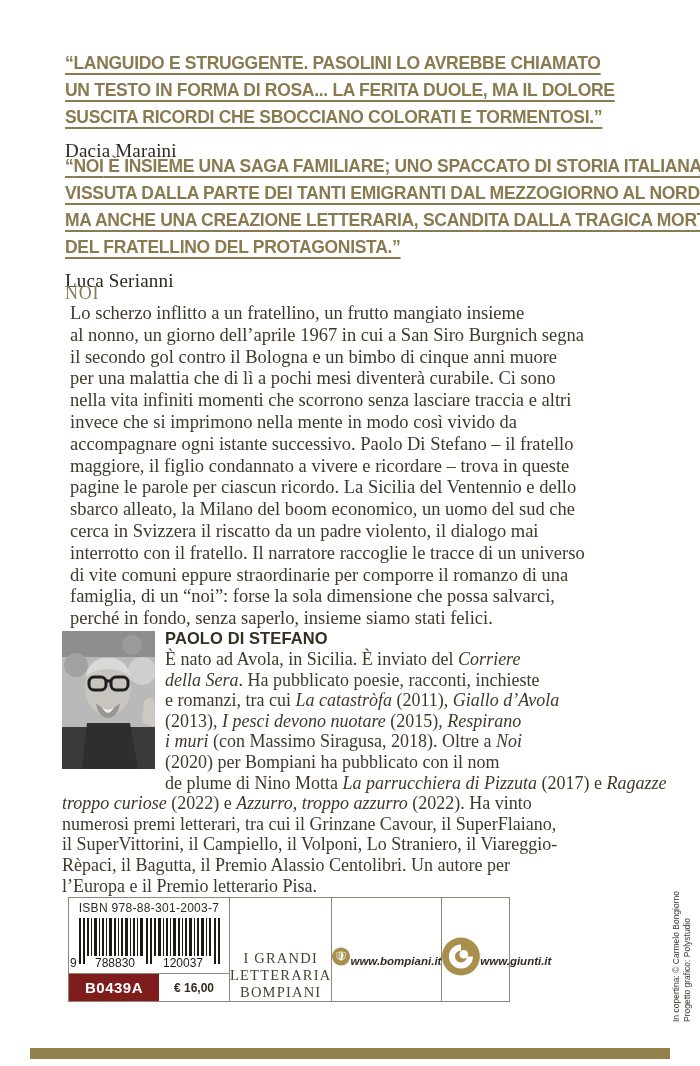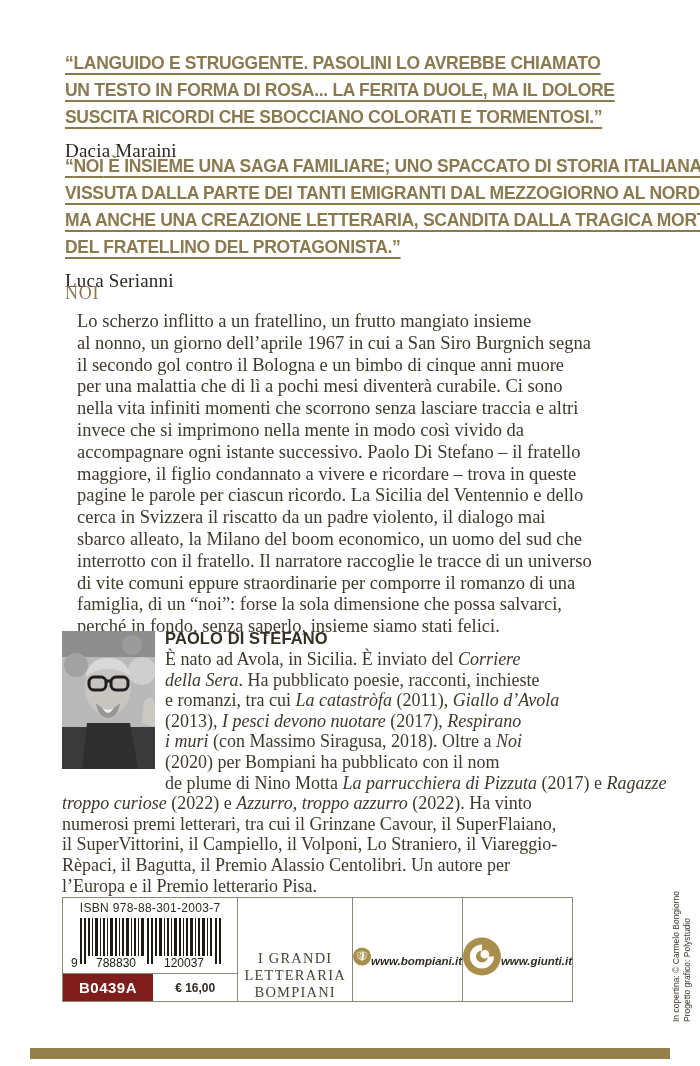--- a/index.html
+++ b/index.html
@@ -19,34 +19,34 @@
   }
   .q-line .xb{font-weight:900;}
   .attr{
     margin-top:9px;font-size:19px;color:#2c2820;line-height:22px;letter-spacing:0.2px;
   }
   
   .noi-title{
     position:absolute;left:65px;top:283px;color:#8a7a50;
     font-size:18px;letter-spacing:0.8px;
   }
-  .synopsis{position:absolute;left:77px;top:303px;width:600px;margin-top:8px;}
+  .synopsis{position:absolute;left:70px;top:303px;width:600px;}
   .body-line{font-size:18.5px;line-height:21.8px;white-space:nowrap;color:#3f392c;}
   .body-line .it,.bio-line .it{font-style:italic;}
   
   .author{position:absolute;left:62px;top:628px;width:596px;}
   .photo{float:left;width:93px;height:138px;margin:3px 10px 6px 0;background:#c9c9c9;}
   .author-name{
     font-family:"Liberation Sans","DejaVu Sans",sans-serif;font-weight:700;
     font-size:16.5px;line-height:21px;letter-spacing:0.1px;color:#332f24;white-space:nowrap;
   }
   .bio-line{font-size:18px;line-height:20.6px;white-space:nowrap;color:#3f392c;}
   
   .footer-table{
-    position:absolute;left:62px;top:897px;width:511px;height:105px;
+    position:absolute;left:68px;top:897px;width:442px;height:105px;
     display:flex;border:1px solid #8b887a;box-sizing:border-box;
     font-family:"Liberation Sans","DejaVu Sans",sans-serif;
   }
   .cell{box-sizing:border-box;height:100%;}
   .c1{width:176px;border-right:1px solid #8b887a;display:flex;flex-direction:column;}
   .c2{width:115px;border-right:1px solid #8b887a;display:flex;align-items:flex-end;justify-content:center;}
   .c3{width:110px;border-right:1px solid #8b887a;}
   .c4{width:109px;}
   .c3,.c4{display:flex;flex-direction:row;align-items:center;justify-content:flex-start;padding-top:13px;font-style:italic;}
   .isbn{font-size:12px;color:#2f2b22;text-align:center;padding-top:3px;letter-spacing:0.3px;}
@@ -104,22 +104,22 @@
   <section class="synopsis">
       <div class="body-line">Lo scherzo inflitto a un fratellino, un frutto mangiato insieme</div>
       <div class="body-line">al nonno, un giorno dell’aprile 1967 in cui a San Siro Burgnich segna</div>
       <div class="body-line">il secondo gol contro il Bologna e un bimbo di cinque anni muore</div>
       <div class="body-line">per una malattia che di lì a pochi mesi diventerà curabile. Ci sono</div>
       <div class="body-line">nella vita infiniti momenti che scorrono senza lasciare traccia e altri</div>
       <div class="body-line">invece che si imprimono nella mente in modo così vivido da</div>
       <div class="body-line">accompagnare ogni istante successivo. Paolo Di Stefano – il fratello</div>
       <div class="body-line">maggiore, il figlio condannato a vivere e ricordare – trova in queste</div>
       <div class="body-line">pagine le parole per ciascun ricordo. La Sicilia del Ventennio e dello</div>
+      <div class="body-line">sbarco alleato, la Milano del boom economico, un uomo del sud che</div>
       <div class="body-line">cerca in Svizzera il riscatto da un padre violento, il dialogo mai</div>
-      <div class="body-line">sbarco alleato, la Milano del boom economico, un uomo del sud che</div>
       <div class="body-line">interrotto con il fratello. Il narratore raccoglie le tracce di un universo</div>
       <div class="body-line">di vite comuni eppure straordinarie per comporre il romanzo di una</div>
       <div class="body-line">famiglia, di un “noi”: forse la sola dimensione che possa salvarci,</div>
       <div class="body-line">perché in fondo, senza saperlo, insieme siamo stati felici.</div>
     </section>
 
   <section class="author">
     <div class="photo">
       <svg width="93" height="138" viewBox="0 0 93 138" xmlns="http://www.w3.org/2000/svg">
         <rect width="93" height="138" fill="#b9b9b9"></rect>
@@ -137,21 +137,21 @@
         <path d="M34 72 Q46 84 58 72 Q56 86 46 87 Q36 86 34 72 Z" fill="#9a9691"></path>
         <path d="M40 76 Q46 81 52 76 Q50 81 46 82 Q42 81 40 76 Z" fill="#efefef"></path>
         <path d="M82 70 Q92 60 93 78 L93 96 L80 92 Z" fill="#cdc9c5"></path>
       </svg>
     </div>
     <div class="author-name">PAOLO DI STEFANO</div>
     <div>
         <div class="bio-line"><span>È nato ad Avola, in Sicilia. È inviato del </span><span class="it">Corriere</span></div>
         <div class="bio-line"><span class="it">della Sera</span><span>. Ha pubblicato poesie, racconti, inchieste</span></div>
         <div class="bio-line"><span>e romanzi, tra cui </span><span class="it">La catastròfa</span><span> (2011), </span><span class="it">Giallo d’Avola</span></div>
-        <div class="bio-line"><span>(2013), </span><span class="it">I pesci devono nuotare</span><span> (2017), </span><span class="it">Respirano</span></div>
+        <div class="bio-line"><span>(2013), </span><span class="it">I pesci devono nuotare</span><span> (2015), </span><span class="it">Respirano</span></div>
         <div class="bio-line"><span class="it">i muri</span><span> (con Massimo Siragusa, 2018). Oltre a </span><span class="it">Noi</span></div>
         <div class="bio-line"><span>(2020) per Bompiani ha pubblicato con il nom</span></div>
         <div class="bio-line"><span>de plume di Nino Motta </span><span class="it">La parrucchiera di Pizzuta</span><span> (2017) e </span><span class="it">Ragazze</span></div>
         <div class="bio-line"><span class="it">troppo curiose</span><span> (2022) e </span><span class="it">Azzurro, troppo azzurro</span><span> (2022). Ha vinto</span></div>
         <div class="bio-line">numerosi premi letterari, tra cui il Grinzane Cavour, il SuperFlaiano,</div>
         <div class="bio-line">il SuperVittorini, il Campiello, il Volponi, Lo Straniero, il Viareggio-</div>
         <div class="bio-line">Rèpaci, il Bagutta, il Premio Alassio Centolibri. Un autore per</div>
         <div class="bio-line">l’Europa e il Premio letterario Pisa.</div>
       </div>
   </section>

